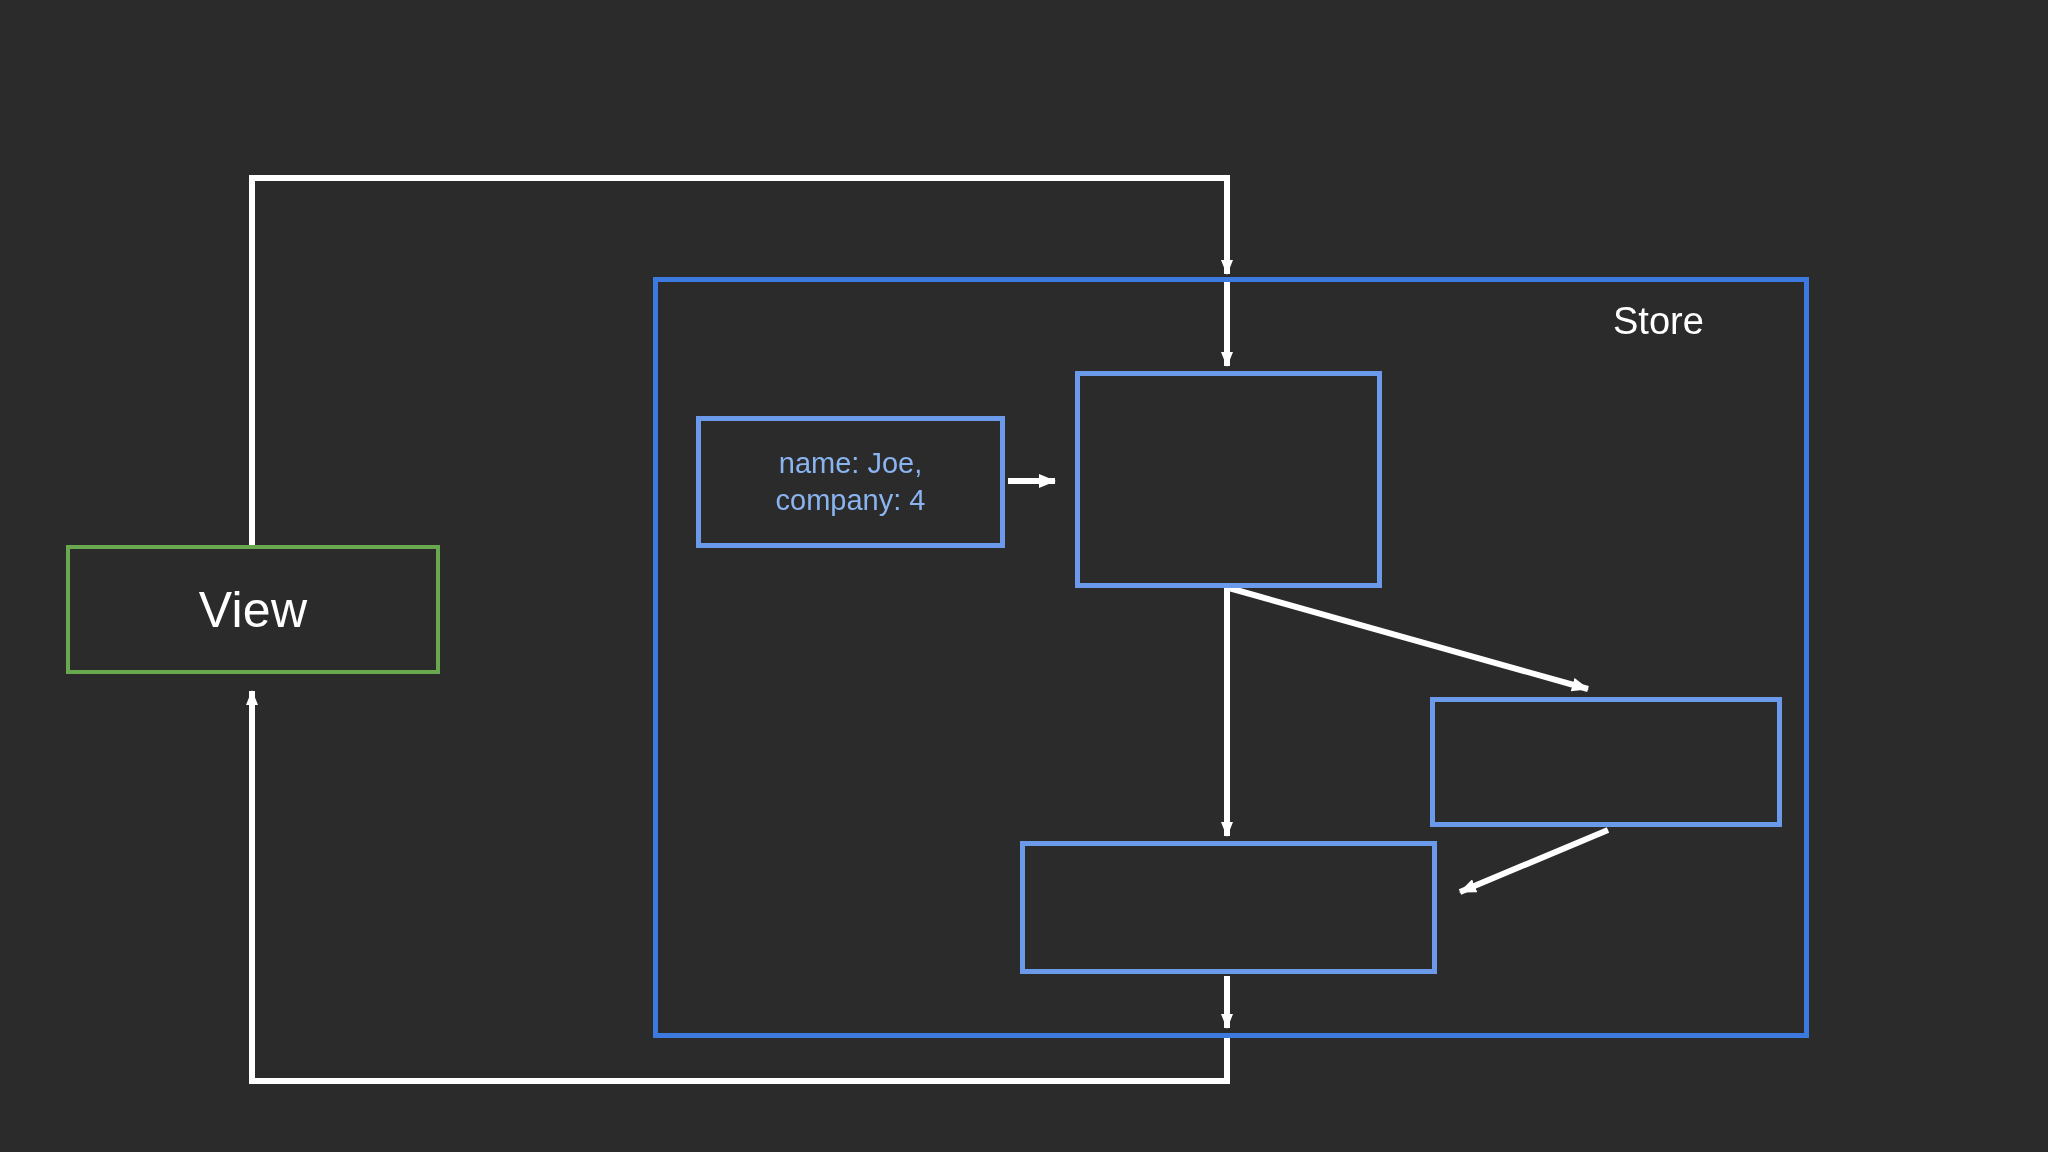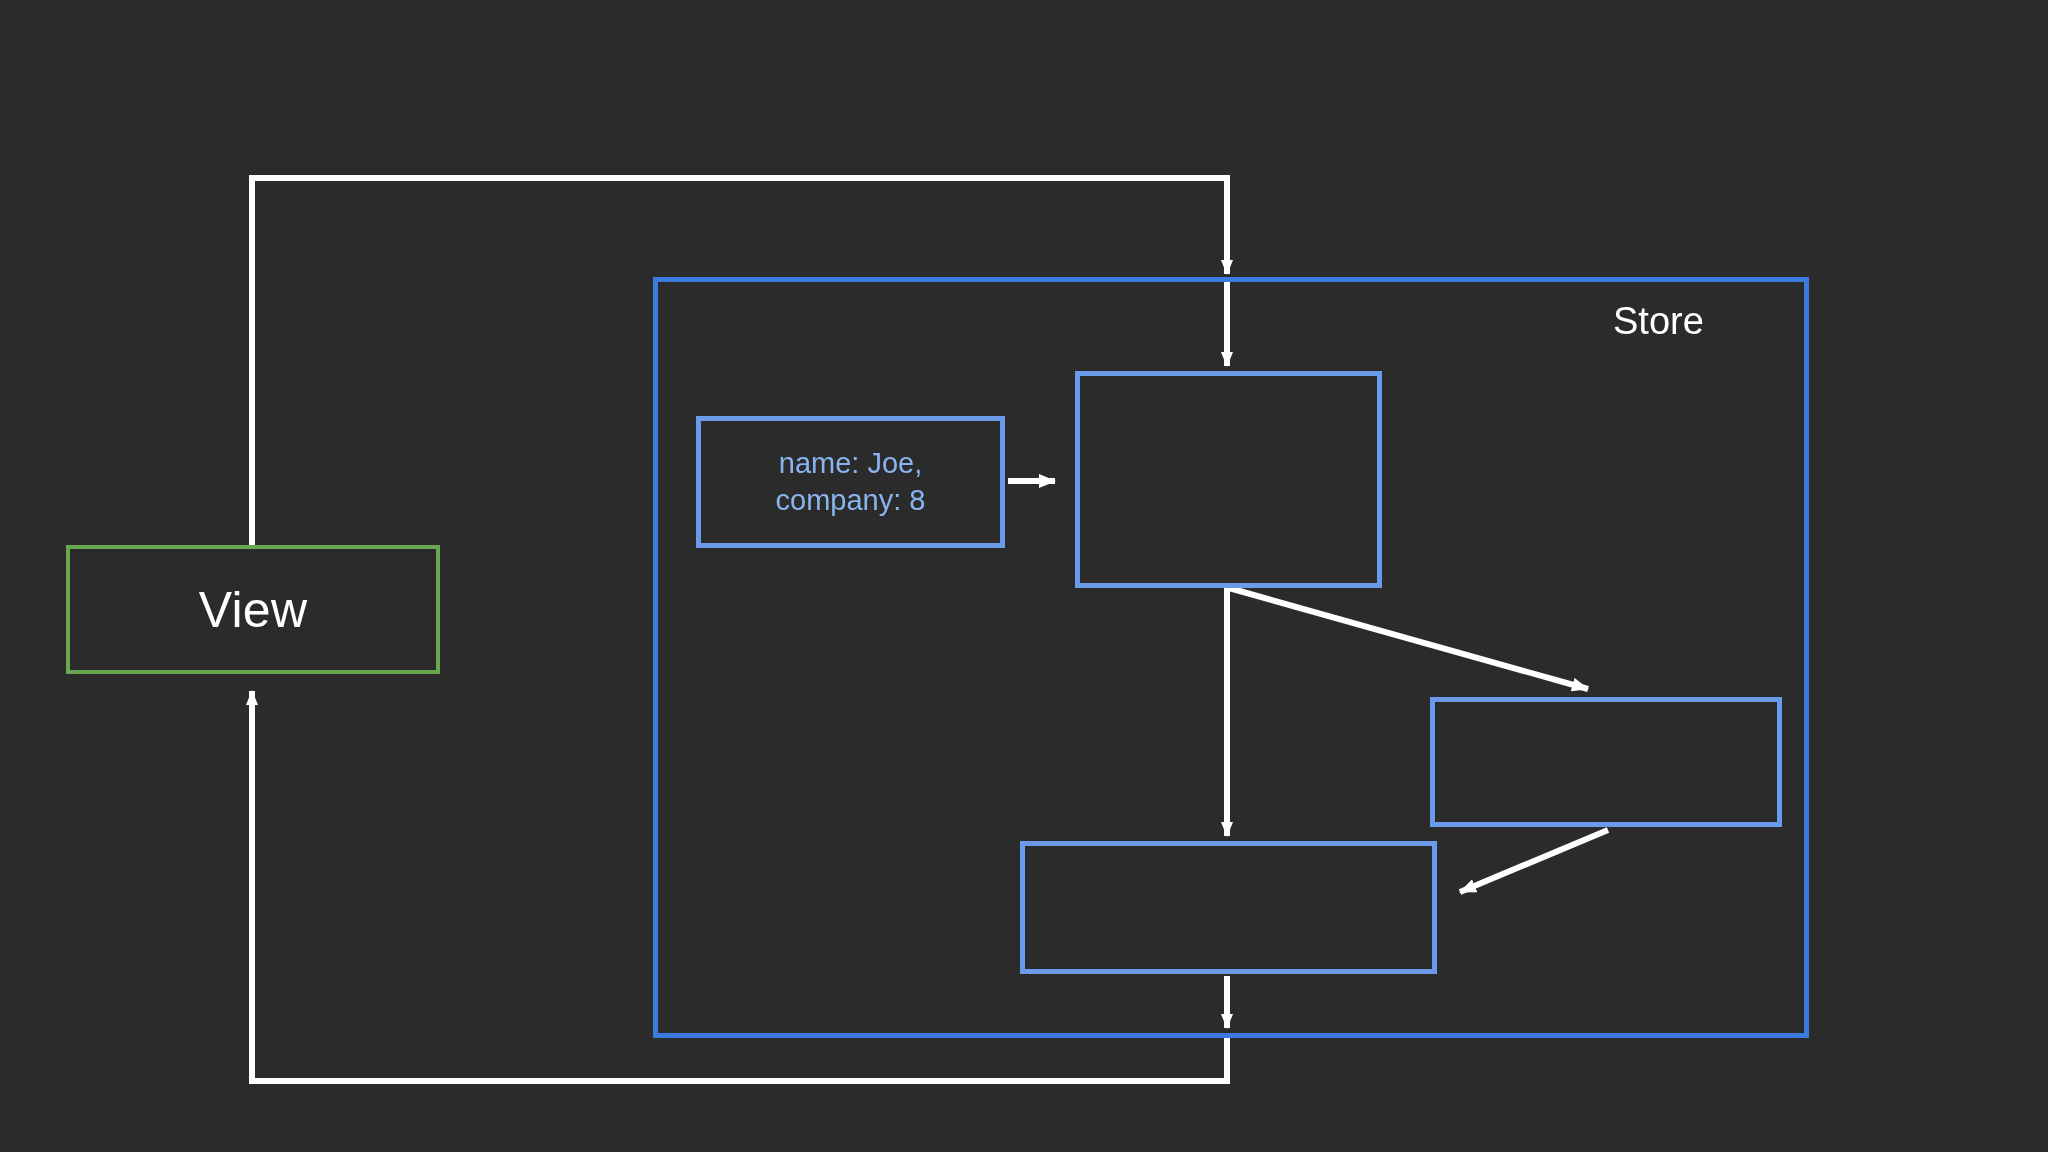--- a/index.html
+++ b/index.html
@@ -102,21 +102,21 @@
   <div class="node node-store" id="store-node" style="left: 653px; top: 241px; width: 1156px; height: 761px;">
     <span class="store-label" id="store-label" style="left: 955px; top: 18px;">Store</span>
   </div>
 
   <div class="node node-view" id="view-node" style="left: 66px; top: 509px; width: 374px; height: 129px;">
     <span>View</span>
   </div>
 
   <div class="node node-data" id="data-box-node" style="left: 696px; top: 380px; width: 309px; height: 132px;">
     <span>name: Joe,
-company: 8</span>
+company: 4</span>
   </div>
 
   <div class="node node-inner" id="center-box-node" style="left: 1075px; top: 335px; width: 307px; height: 217px;">
     <span></span>
   </div>
 
   <div class="node node-inner" id="right-box-node" style="left: 1430px; top: 661px; width: 352px; height: 130px;">
     <span></span>
   </div>
 

